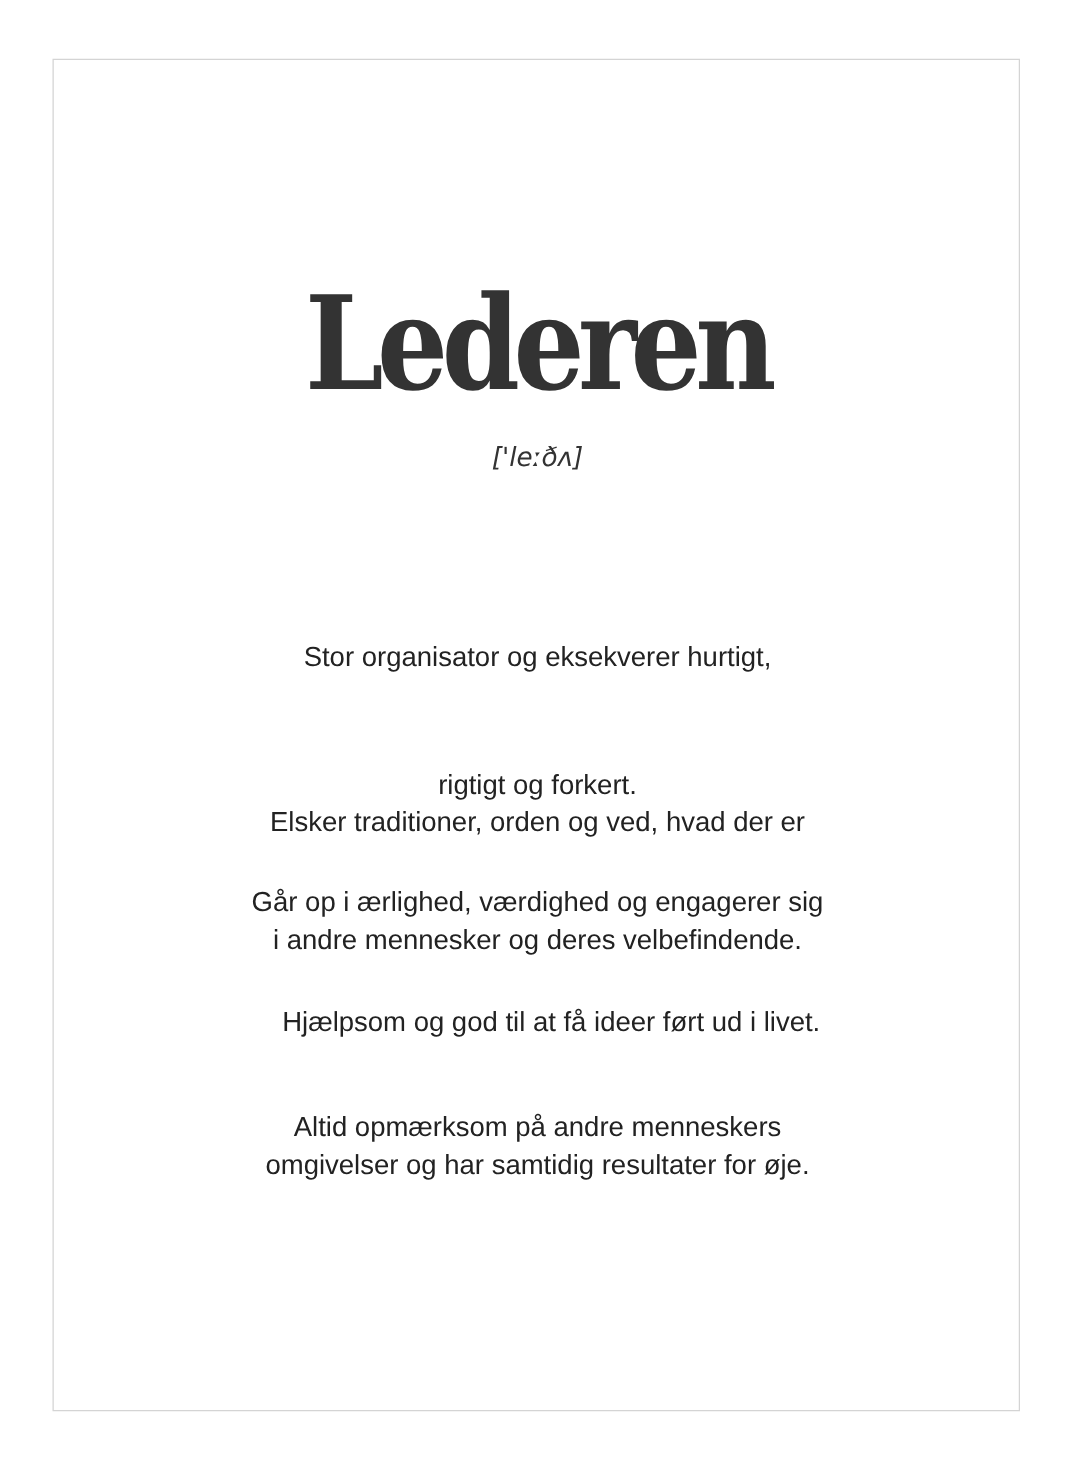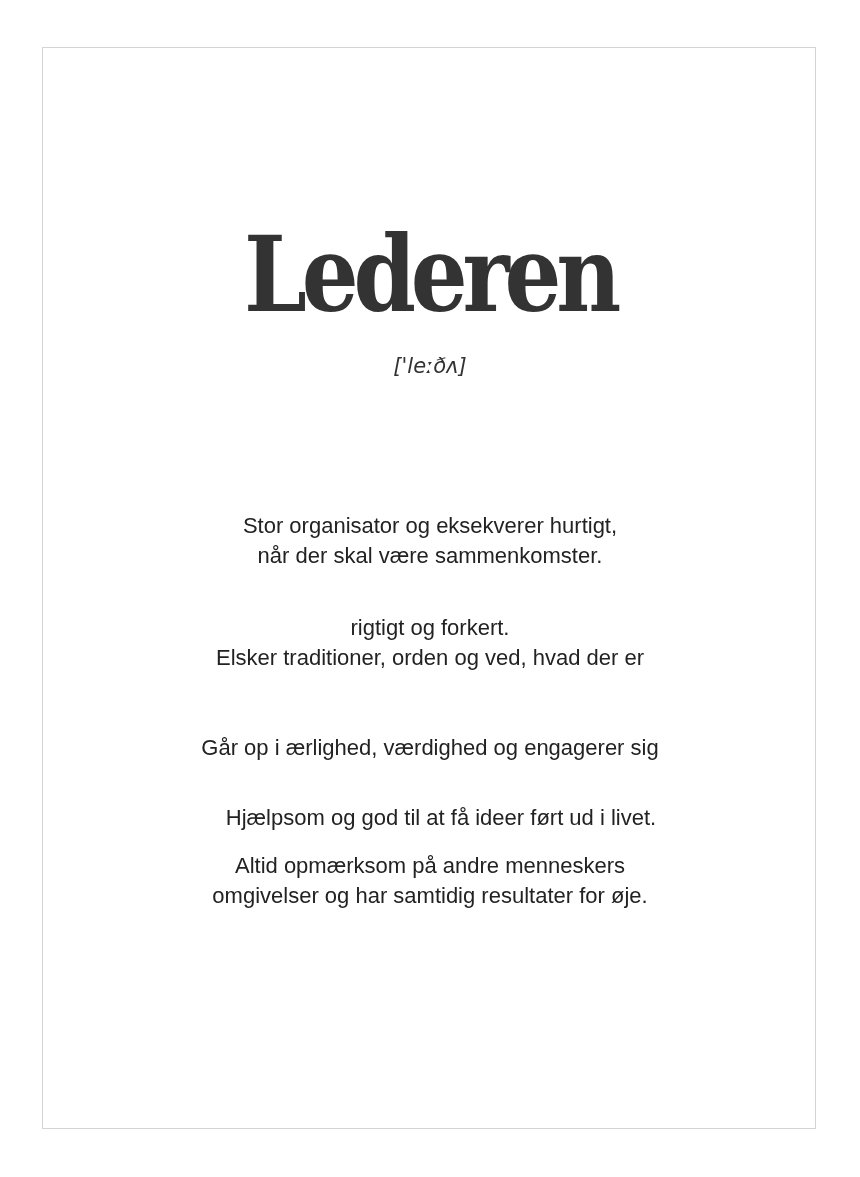--- a/index.html
+++ b/index.html
@@ -58,45 +58,45 @@
       font-family: "Liberation Sans", "DejaVu Sans", sans-serif;
       font-size: 22px;
       line-height: 30px;
       color: #222222;
     }
     .body-text .line {
       display: block;
     }
     .p1 { top: 511px; }
     .p2 { top: 613px; }
-    .p3 { top: 733px; }
+    .p3 { top: 707px; }
     .p4 { top: 803px; margin-left: 11px; }
-    .p5 { top: 851px; }
+    .p5 { top: 887px; }
   </style>
 </head>
 <body>
 
 <div class="poster-frame"></div>
 
 <div class="title">Lederen</div>
 
 <div class="phonetic">['leːðʌ]</div>
 
 <div class="body-text p1">
   <span class="line">Stor organisator og eksekverer hurtigt,</span>
-  <span class="line">når der skal være sammenkomster.</span>
 </div>
 
 <div class="body-text p2">
   <span class="line">rigtigt og forkert.</span>
   <span class="line">Elsker traditioner, orden og ved, hvad der er</span>
 </div>
 
 <div class="body-text p3">
   <span class="line">Går op i ærlighed, værdighed og engagerer sig</span>
+  <span class="line">i andre mennesker og deres velbefindende.</span>
 </div>
 
 <div class="body-text p4">
   <span class="line">Hjælpsom og god til at få ideer ført ud i livet.</span>
 </div>
 
 <div class="body-text p5">
   <span class="line">Altid opmærksom på andre menneskers</span>
   <span class="line">omgivelser og har samtidig resultater for øje.</span>
 </div>

